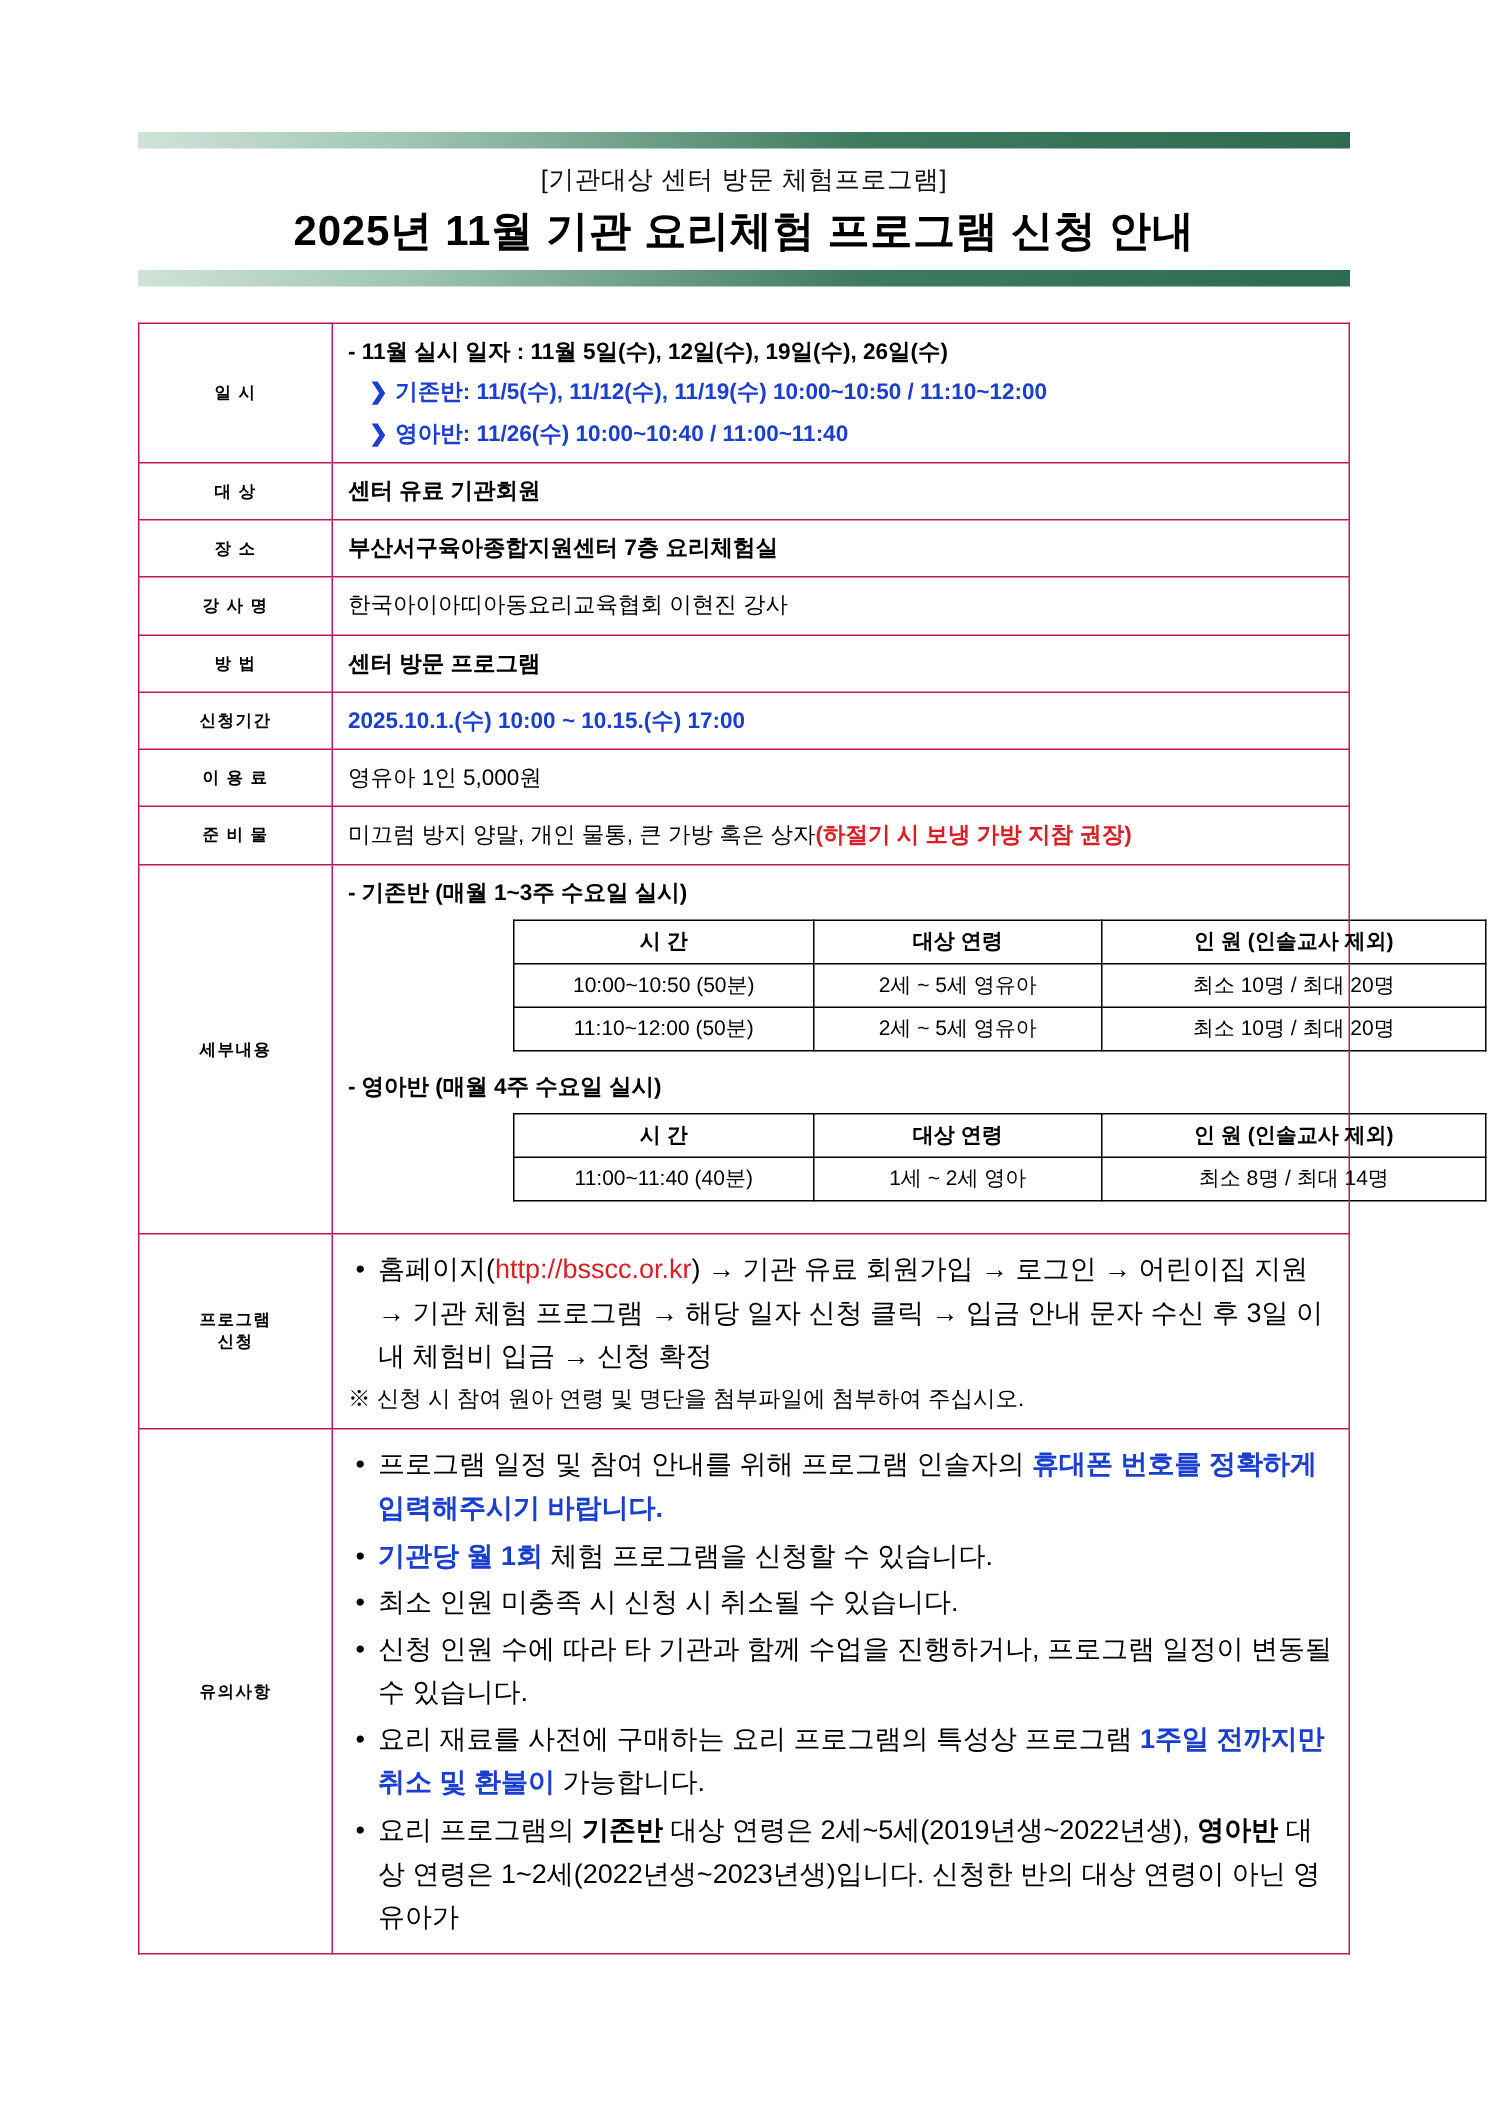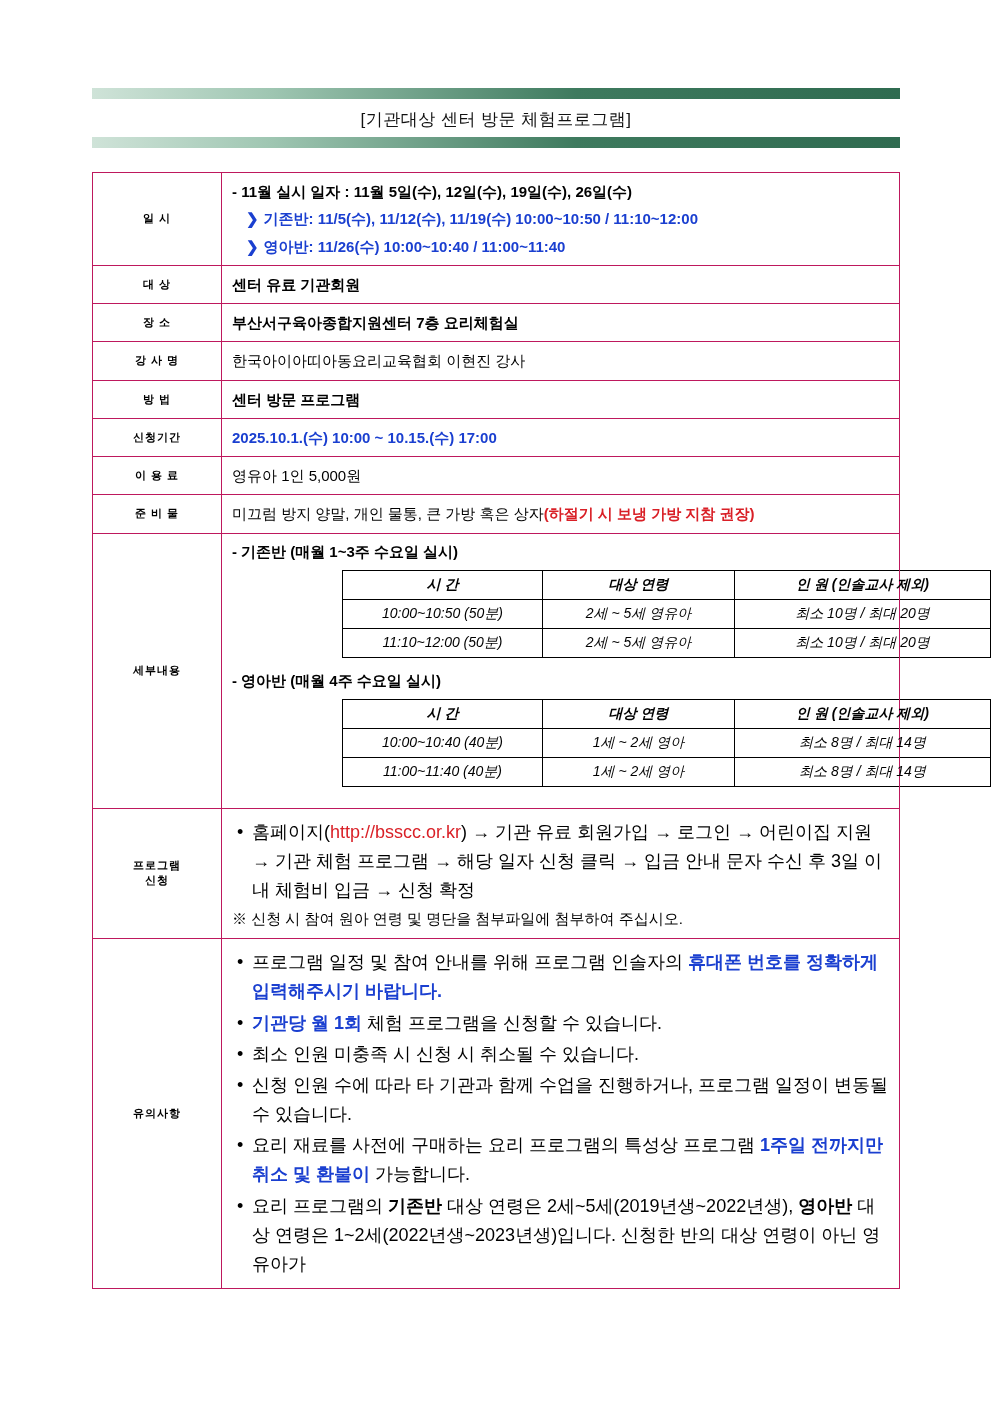--- a/index.html
+++ b/index.html
@@ -95,21 +95,20 @@
     font-size: 15px;
     font-weight: bold;
     margin: 2px 0 8px 0;
   }
   .detail-head .dash { margin-right: 4px; }
   table.inner {
     width: 648px;
     margin: 0 0 14px 110px;
     border-collapse: collapse;
     table-layout: fixed;
-    font-style: italic;
   }
   table.inner th, table.inner td {
     border: 1px solid #000;
     text-align: center;
     font-size: 14px;
     padding: 5px 4px;
   }
   table.inner th { font-weight: bold; }
   table.inner col.c1 { width: 200px; }
   table.inner col.c2 { width: 192px; }
@@ -148,20 +147,21 @@
   td.apply { padding: 9px 10px 9px 12px; }
   td.caution { padding: 10px 10px 12px 12px; }
 </style>
 </head>
 <body>
 
 <div class="page">
 
   <div class="header-bar top"></div>
   <div class="header-sub">[기관대상 센터 방문 체험프로그램]</div>
+  <div class="header-title">2025년 11월 기관 요리체험 프로그램 신청 안내</div>
   <div class="header-bar bottom"></div>
 
   <table class="main">
     <tbody>
 
       <tr>
         <th>일     시</th>
         <td class="val">
           <span class="line bold">- 11월 실시 일자 : 11월 5일(수), 12일(수), 19일(수), 26일(수)</span>
           <span class="sub-line"><span class="arrow">❯</span><span class="blue-b">기존반: 11/5(수), 11/12(수), 11/19(수) 10:00~10:50 / 11:10~12:00</span></span>
@@ -242,25 +242,20 @@
             <colgroup>
                 <col class="c1">
                 <col class="c2">
                 <col class="c3">
               </colgroup>
             <tbody>
               <tr>
                 <th>시  간</th>
                 <th>대상 연령</th>
                 <th>인  원 (인솔교사 제외)</th>
-              </tr>
-              <tr>
-                <td>10:00~10:40 (40분)</td>
-                <td>1세 ~ 2세 영아</td>
-                <td>최소 8명 / 최대 14명</td>
               </tr>
               <tr>
                 <td>11:00~11:40 (40분)</td>
                 <td>1세 ~ 2세 영아</td>
                 <td>최소 8명 / 최대 14명</td>
               </tr>
             </tbody>
           </table>
 
         </td>

